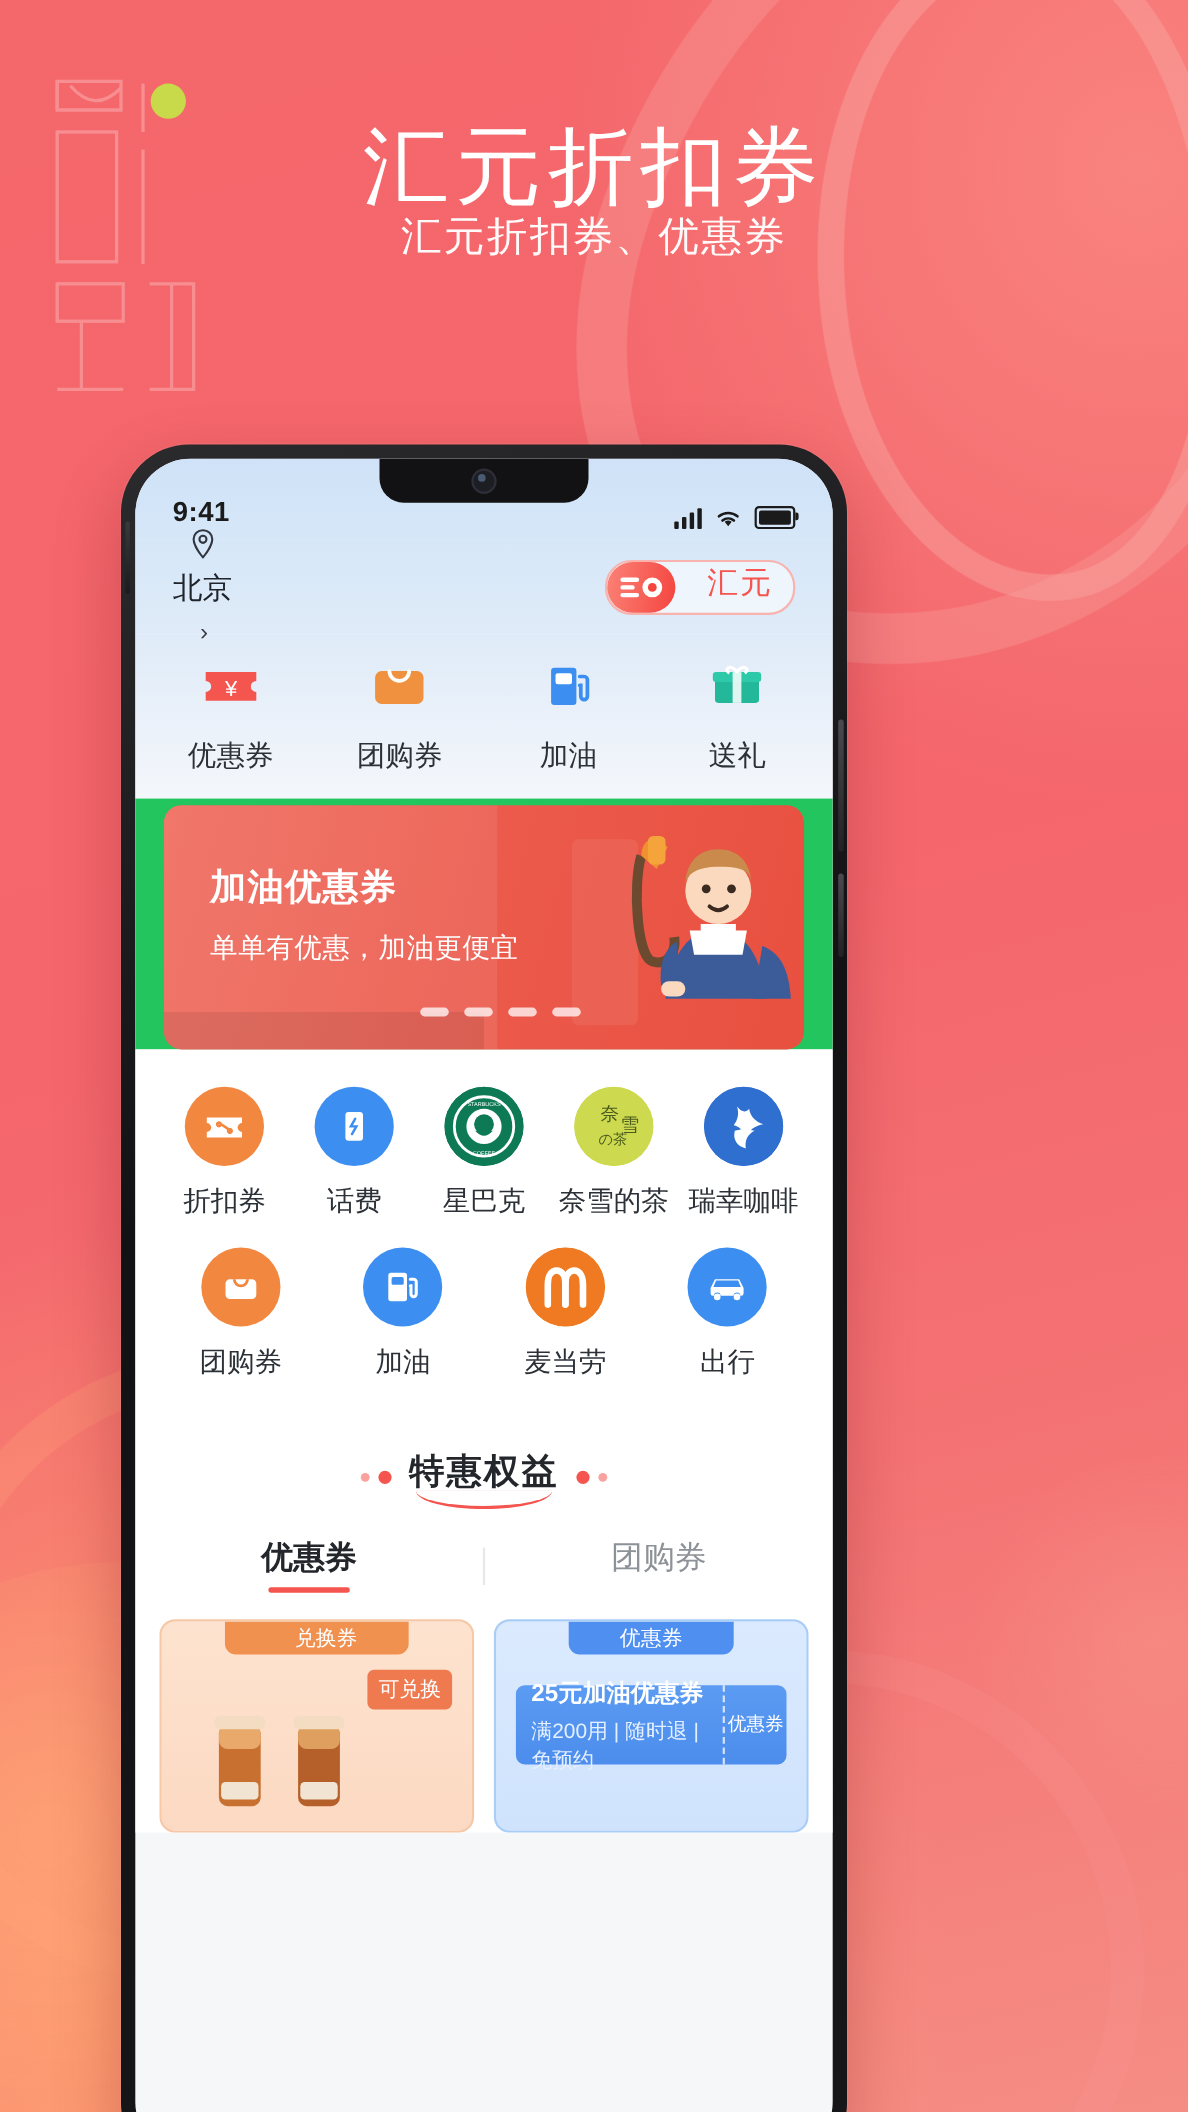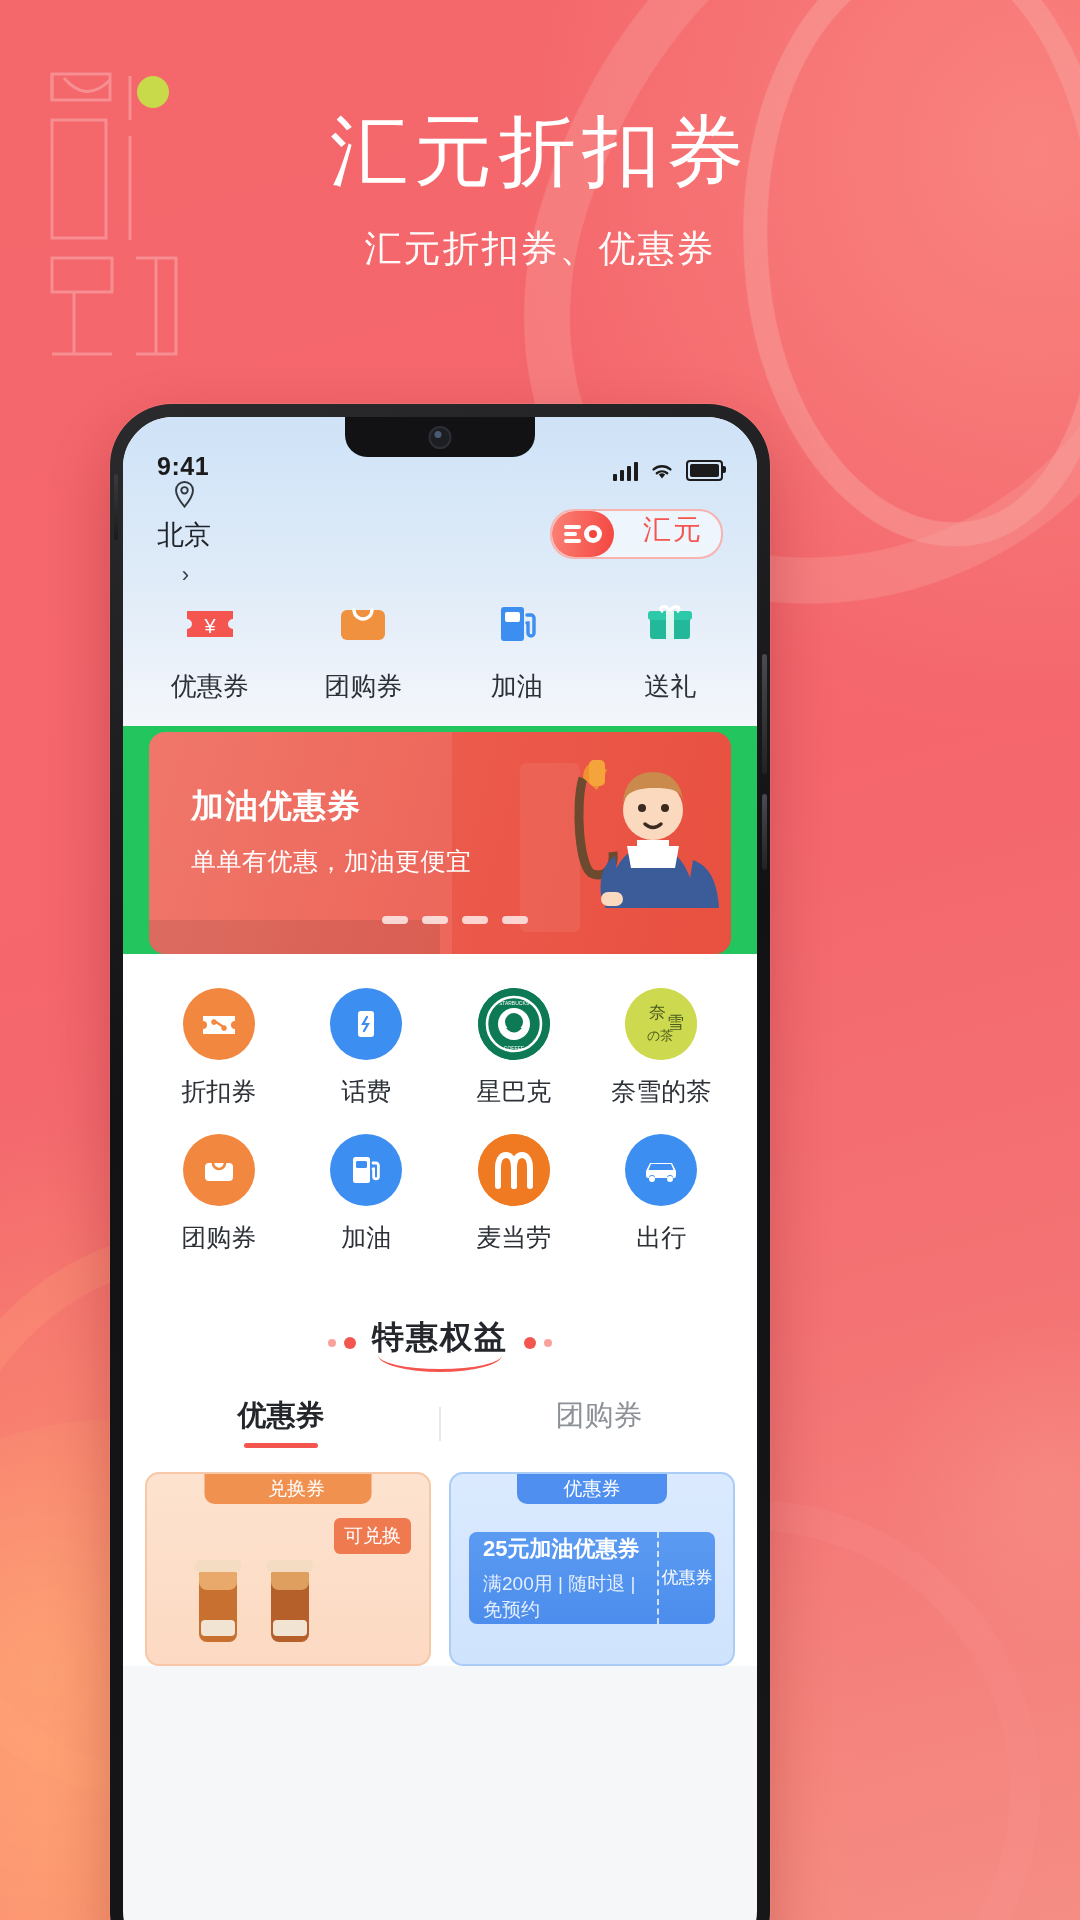--- a/index.html
+++ b/index.html
@@ -39,21 +39,21 @@
 
   
   .glyph{position:absolute;left:44px;top:62px;width:140px;height:330px;opacity:.30;}
   .glyph svg{width:100%;height:100%}
   .dot-lime{position:absolute;left:137px;top:76px;width:32px;height:32px;border-radius:50%;
             background:#c8d94a;}
 
   
   .headline{position:absolute;left:0;right:0;top:112px;text-align:center;}
   .h-title{font-size:78px;line-height:1;color:#fff;letter-spacing:6px;font-weight:400;}
-  .h-sub{margin-top:34px;font-size:37px;color:#fff;letter-spacing:2px;opacity:.97;}
+  .h-sub{font-size:37px;color:#fff;letter-spacing:2px;opacity:.97;}
 
   
   .phone{position:absolute;left:110px;top:404px;width:660px;height:1570px;
          border-radius:62px;background:linear-gradient(160deg,#2b2b2e,#121214 40%,#17171a);
          box-shadow:0 26px 60px rgba(120,20,30,.30), 0 0 0 1px rgba(255,255,255,.08);
          padding:13px;box-sizing:border-box;}
   .phone:before{content:"";position:absolute;left:4px;top:70px;width:4px;height:66px;
                 background:linear-gradient(#3a3a3e,#1b1b1e);border-radius:3px;}
   .phone:after{content:"";position:absolute;right:3px;top:250px;width:5px;height:120px;
                background:linear-gradient(#4a4a50,#222);border-radius:3px;}
@@ -162,21 +162,21 @@
   .c-tag{position:absolute;left:50%;transform:translateX(-50%);top:0;width:150px;height:30px;
          border-radius:0 0 10px 10px;display:flex;align-items:center;justify-content:center;
          font-size:19px;color:#fff;}
   .c1 .c-tag{background:#f0914f;padding-left:17px;}
   .c2 .c-tag{background:#4f8ff0;}
   .c-badge{position:absolute;right:18px;top:44px;background:#f07a4f;color:#fff;font-size:19px;
            padding:5px 10px;border-radius:6px;}
   .c-inner{position:absolute;left:16px;right:16px;top:48px;bottom:10px;}
   .cup{position:absolute;bottom:0;width:62px;height:108px;}
   .cup svg{width:100%;height:100%}
-  .ticket{position:absolute;left:18px;right:18px;top:58px;height:92px;
+  .ticket{position:absolute;left:18px;right:18px;top:58px;height:72px;
           background:linear-gradient(180deg,#5b9bf2,#4c8ded);border-radius:8px;display:flex;}
   .tk-l{flex:1;display:flex;align-items:center;padding-left:14px;}
   .tk-title{font-size:22px;color:#fff;font-weight:700;}
   .tk-sub{font-size:19px;color:#e4efff;margin-top:7px;}
   .tk-r{width:56px;border-left:2px dashed rgba(255,255,255,.75);display:flex;align-items:center;
         justify-content:center;text-align:center;}
   .tk-r span{font-size:17px;color:#fff;line-height:1.15;}
 </style>
 </head>
 <body>
@@ -380,20 +380,30 @@
           <span class="b-ic" style="background:#cdd94e">
             <svg width="72" height="72" viewBox="0 0 72 72">
                 <circle cx="36" cy="36" r="36" fill="#cdd94e"></circle>
                 <text x="24" y="30" font-size="17" fill="#4a5a1e" font-family="Liberation Sans">奈</text>
                 <text x="42" y="40" font-size="17" fill="#4a5a1e" font-family="Liberation Sans">雪</text>
                 <text x="22" y="52" font-size="13" fill="#4a5a1e" font-family="Liberation Sans">の茶</text>
               </svg>
           </span>
           <span class="b-lb">奈雪的茶</span>
         </div>
+        <div class="brand">
+          <span class="b-ic" style="background:#2f6fd0">
+            <svg width="72" height="72" viewBox="0 0 72 72">
+                <circle cx="36" cy="36" r="36" fill="#2f6fd0"></circle>
+                <path d="M30 18c2 6 1 12-3 17 5 1 9 5 11 11 3-7 9-11 16-12-7-2-12-7-13-14-3 4-7 3-11-2z" fill="#fff"></path>
+                <path d="M28 40c-2 8 2 14 10 16-1-8 2-13 8-16-6-2-13-2-18 0z" fill="#fff"></path>
+              </svg>
+          </span>
+          <span class="b-lb">瑞幸咖啡</span>
+        </div>
       </div>
 
       <div class="brow">
         <div class="brand">
           <span class="b-ic" style="background:#f2873f">
             <svg width="40" height="40" viewBox="0 0 40 40">
                 <rect x="6" y="13" width="28" height="18" rx="4" fill="#fff"></rect>
                 <path d="M14 13a6 6 0 0 0 12 0" fill="none" stroke="#f2873f" stroke-width="2.6"></path>
               </svg>
           </span>

